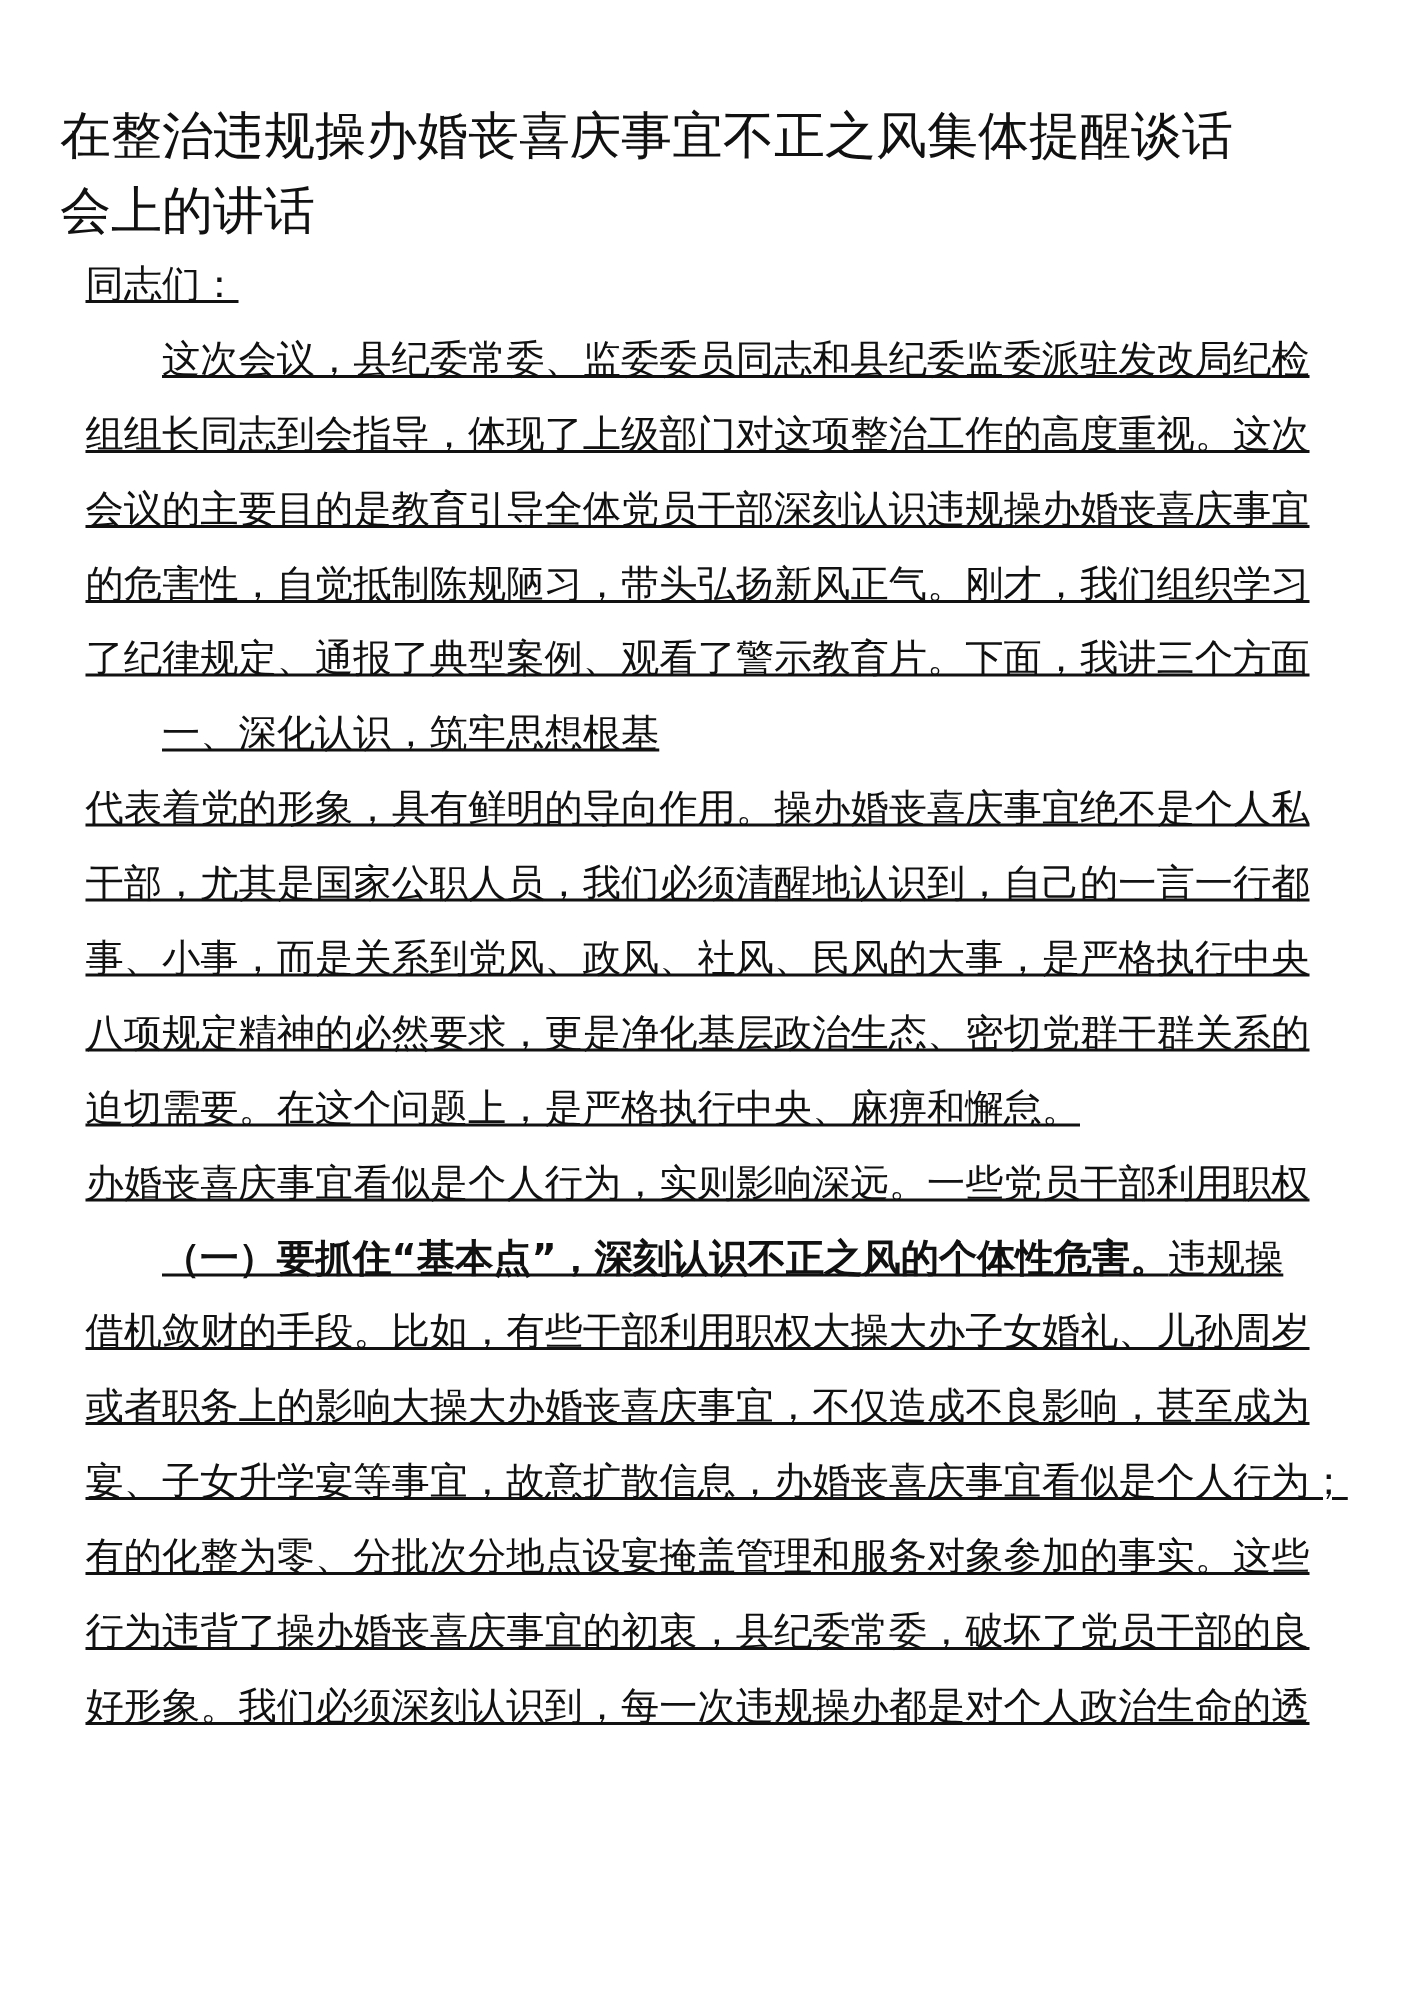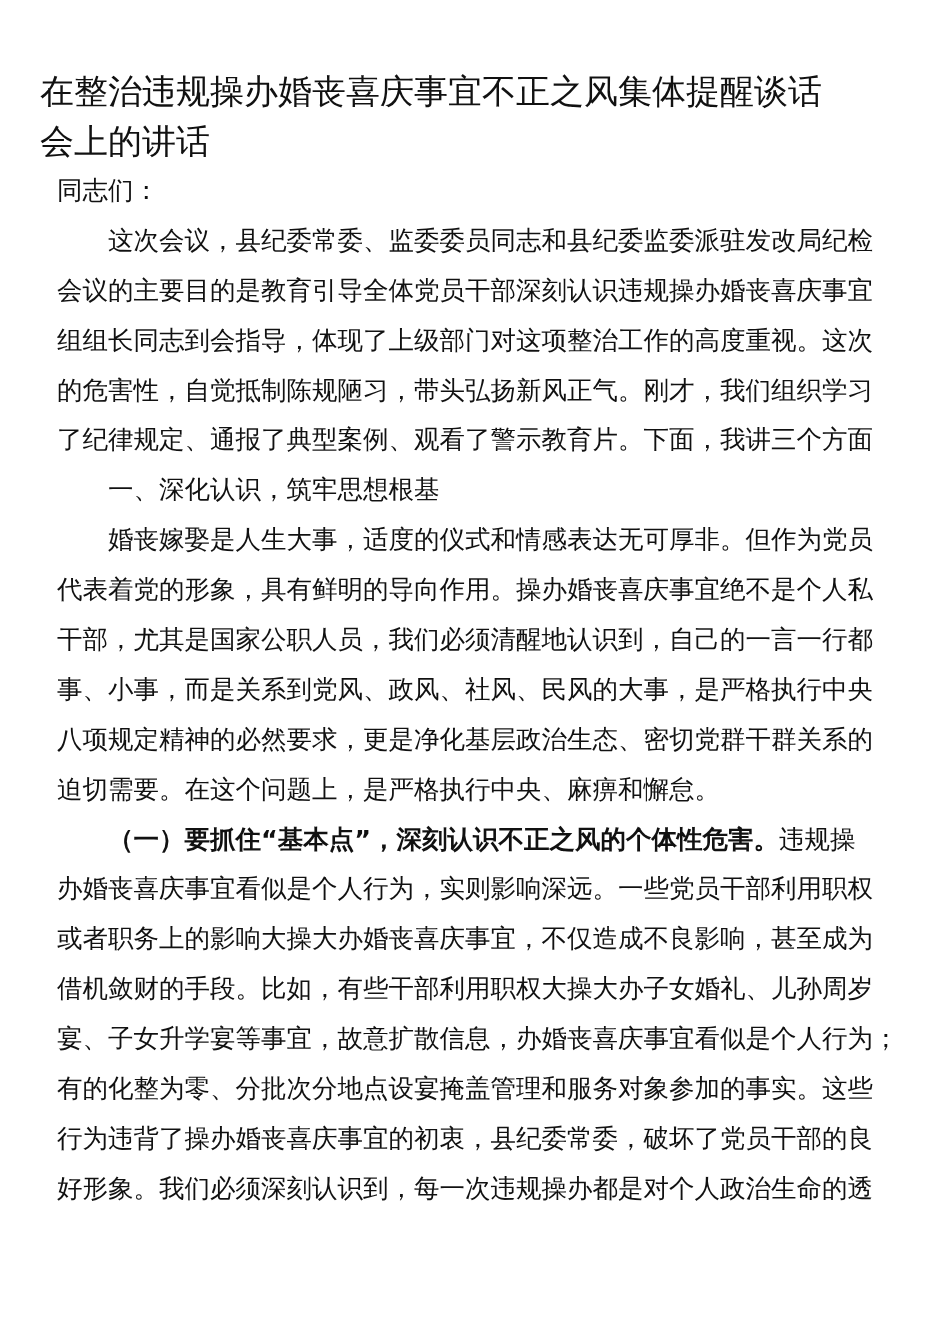--- a/index.html
+++ b/index.html
@@ -36,20 +36,21 @@
     }
     .title .tline {
       display: block;
       white-space: nowrap;
     }
     .body {
       position: absolute;
       left: 57px;
       top: 166px;
       width: 820px;
+      text-decoration: underline;
     }
     .line {
       display: block;
       white-space: nowrap;
       font-size: 25.5px;
       height: 49.9px;
       line-height: 49.9px;
       letter-spacing: 0px;
     }
     .indent {
@@ -70,42 +71,41 @@
   <div class="title">
     <span class="tline">在整治违规操办婚丧喜庆事宜不正之风集体提醒谈话</span>
     <span class="tline">会上的讲话</span>
   </div>
 
   <div class="body">
     <span class="line">同志们：</span>
 
     <div>
       <span class="line indent">这次会议，县纪委常委、监委委员同志和县纪委监委派驻发改局纪检</span>
+      <span class="line">组组长同志到会指导，体现了上级部门对这项整治工作的高度重视。这次</span>
       <span class="line">会议的主要目的是教育引导全体党员干部深刻认识违规操办婚丧喜庆事宜</span>
-      <span class="line">组组长同志到会指导，体现了上级部门对这项整治工作的高度重视。这次</span>
       <span class="line">的危害性，自觉抵制陈规陋习，带头弘扬新风正气。刚才，我们组织学习</span>
       <span class="line">了纪律规定、通报了典型案例、观看了警示教育片。下面，我讲三个方面</span>
     </div>
 
     <span class="line indent-h">一、深化认识，筑牢思想根基</span>
 
     <div>
-      <span class="line indent">婚丧嫁娶是人生大事，适度的仪式和情感表达无可厚非。但作为党员</span>
       <span class="line">代表着党的形象，具有鲜明的导向作用。操办婚丧喜庆事宜绝不是个人私</span>
       <span class="line">干部，尤其是国家公职人员，我们必须清醒地认识到，自己的一言一行都</span>
       <span class="line">事、小事，而是关系到党风、政风、社风、民风的大事，是严格执行中央</span>
       <span class="line">八项规定精神的必然要求，更是净化基层政治生态、密切党群干群关系的</span>
       <span class="line">迫切需要。在这个问题上，是严格执行中央、麻痹和懈怠。</span>
     </div>
 
     <div>
+      <span class="line">办婚丧喜庆事宜看似是个人行为，实则影响深远。一些党员干部利用职权</span>
       <span class="line indent"><span class="bold">（一）要抓住“基本点”，深刻认识不正之风的个体性危害。</span><span>违规操</span></span>
-      <span class="line">办婚丧喜庆事宜看似是个人行为，实则影响深远。一些党员干部利用职权</span>
+      <span class="line">借机敛财的手段。比如，有些干部利用职权大操大办子女婚礼、儿孙周岁</span>
       <span class="line">或者职务上的影响大操大办婚丧喜庆事宜，不仅造成不良影响，甚至成为</span>
-      <span class="line">借机敛财的手段。比如，有些干部利用职权大操大办子女婚礼、儿孙周岁</span>
       <span class="line">宴、子女升学宴等事宜，故意扩散信息，办婚丧喜庆事宜看似是个人行为；</span>
       <span class="line">有的化整为零、分批次分地点设宴掩盖管理和服务对象参加的事实。这些</span>
       <span class="line">行为违背了操办婚丧喜庆事宜的初衷，县纪委常委，破坏了党员干部的良</span>
       <span class="line">好形象。我们必须深刻认识到，每一次违规操办都是对个人政治生命的透</span>
     </div>
   </div>
 
 </div>
 
 </body></html>

